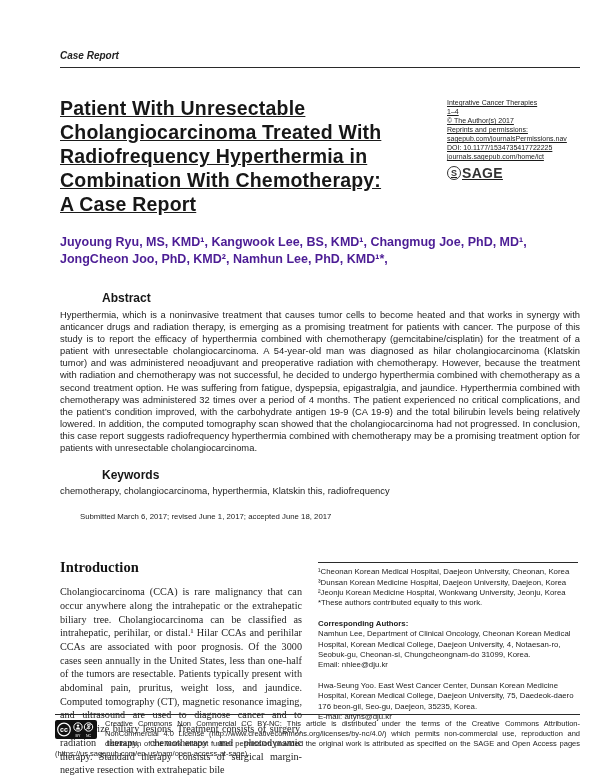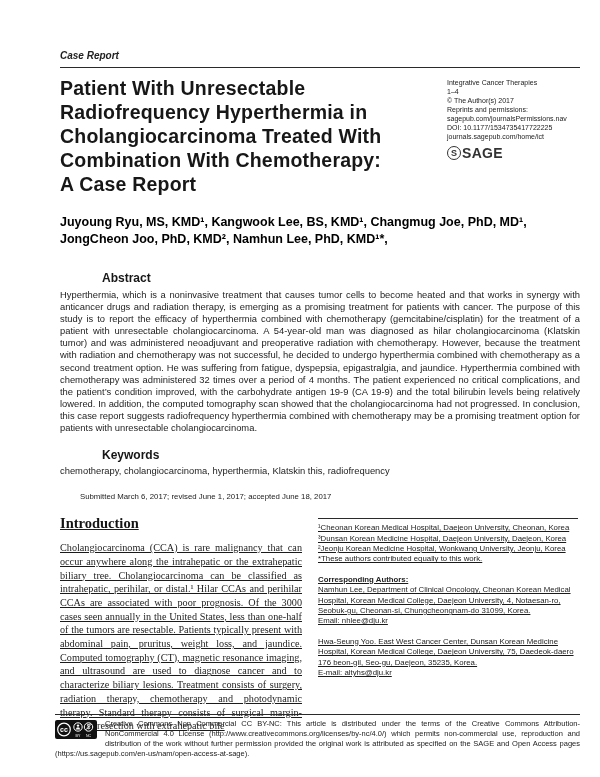--- a/index.html
+++ b/index.html
@@ -4,36 +4,36 @@
 <style>
   html,body{margin:0;padding:0;}
   body{
     width:600px;height:777px;overflow:hidden;background:#ffffff;
     font-family:"Liberation Sans",sans-serif;color:#1b1b1b;position:relative;
     -webkit-font-smoothing:antialiased;
   }
   .content{margin:0 20px 0 60px;position:relative;}
   .kicker{padding-top:50px;font-size:10px;font-style:italic;font-weight:600;color:#222;}
   .header-rule{border:none;border-top:1.6px solid #2a2a2a;margin:6px 0 0 0;}
-  .title-row{display:flex;justify-content:space-between;margin-top:8px;}
+  .title-row{display:flex;justify-content:space-between;margin-top:28px;text-decoration:underline;}
   .title-block{flex:0 0 378px;font-size:19.5px;line-height:24px;font-weight:bold;color:#171717;letter-spacing:.2px;}
   .masthead{flex:0 0 133px;font-size:7px;line-height:9px;color:#222;padding-top:2px;}
   .masthead .mh-line{white-space:nowrap;}
   .sage-logo{display:flex;align-items:center;margin-top:5px;color:#333;}
   .sage-circle{width:12px;height:12px;border:1.4px solid #333;border-radius:50%;
     font-size:9px;font-weight:bold;line-height:12px;text-align:center;margin-right:1px;}
   .sage-word{font-size:14px;font-weight:bold;letter-spacing:.3px;}
-  .authors{margin-top:18px;font-weight:bold;font-size:12.5px;line-height:17px;color:#000000;}
+  .authors{margin-top:18px;font-weight:bold;font-size:12.5px;line-height:17px;color:#4c1d95;}
   .abstract{margin-top:23px;}
   .sec-head-sans{font-size:12px;font-weight:bold;color:#171717;margin-left:42px;}
   .abstract-text{margin-top:4px;font-size:9.4px;line-height:12.1px;text-align:justify;color:#1d1d1d;}
   .keywords{margin-top:14px;}
   .keywords-text{margin-top:3px;font-size:9.4px;color:#1d1d1d;}
   .dates{margin-top:16px;font-size:7.8px;color:#222;padding-left:20px;}
-  .columns{display:flex;margin-top:14px;text-decoration:underline;}
+  .columns{display:flex;margin-top:38px;}
   .col-left{width:242px;margin-right:16px;}
   .intro-head{font-family:"Liberation Serif",serif;font-size:14.5px;font-weight:bold;color:#141414;}
   .intro-para{margin-top:9px;font-family:"Liberation Serif",serif;font-size:10.2px;line-height:13.7px;
     text-align:justify;color:#1d1d1d;}
   .col-right{width:260px;font-size:7.8px;line-height:10.4px;color:#222;}
   .affil-rule{border:none;border-top:1px solid #2a2a2a;margin:3px 0 4px 0;}
   .corr-head{margin-top:10px;font-weight:bold;}
   .corr-entry{margin-top:0;}
   .corr-gap{height:10px;}
   .footer{position:absolute;left:55px;right:20px;top:714px;}
@@ -45,22 +45,22 @@
 <body>
 
 <div class="content">
 
   <div class="kicker">Case Report</div>
   <hr class="header-rule">
 
   <div class="title-row">
     <div class="title-block">
       <div>Patient With Unresectable</div>
+      <div>Cholangiocarcinoma Treated With</div>
       <div>Radiofrequency Hyperthermia in</div>
-      <div>Cholangiocarcinoma Treated With</div>
       <div>Combination With Chemotherapy:</div>
       <div>A Case Report</div>
     </div>
     <div class="masthead">
       <div class="mh-line">Integrative Cancer Therapies</div>
       <div class="mh-line">1–4</div>
       <div class="mh-line">© The Author(s) 2017</div>
       <div class="mh-line">Reprints and permissions:</div>
       <div class="mh-line">sagepub.com/journalsPermissions.nav</div>
       <div class="mh-line">DOI: 10.1177/1534735417722225</div>

